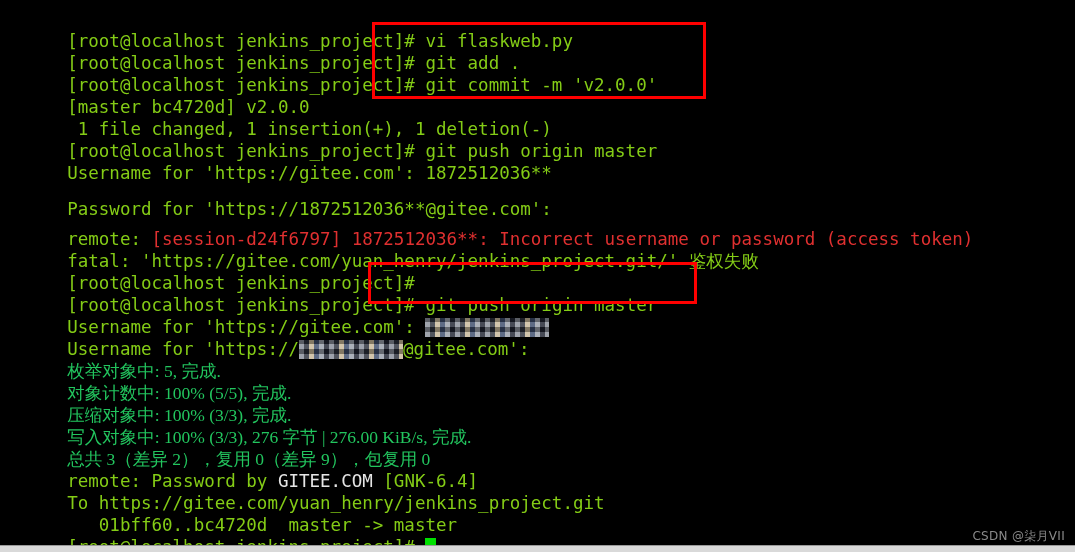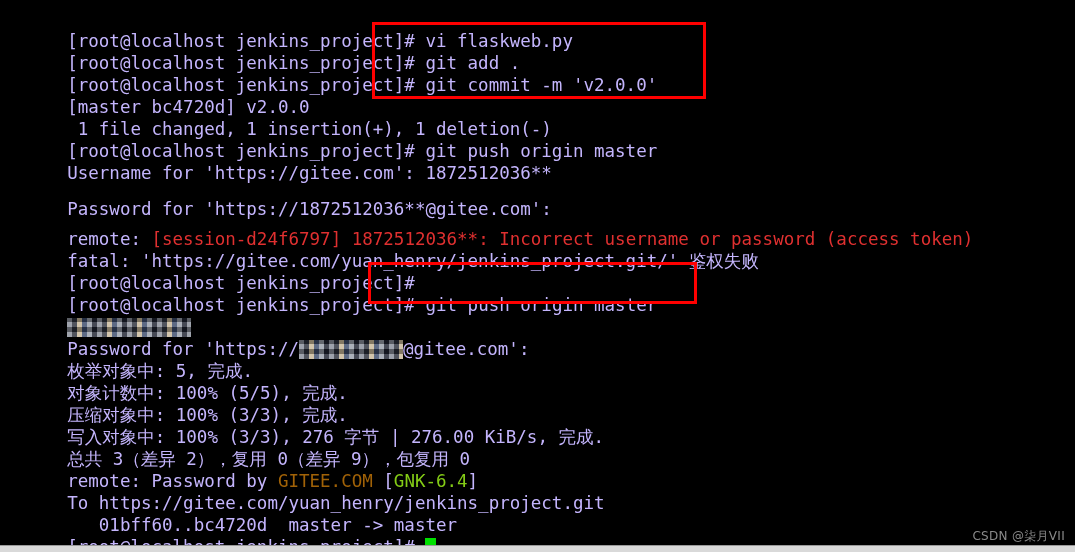--- a/index.html
+++ b/index.html
@@ -26,25 +26,25 @@
     padding: 0;
   }
   .line {
     position: absolute;
     left: 4px;
     white-space: pre;
     color: #e8e8e8;
     height: 22px;
     line-height: 22px;
   }
-  .c-white  { color: #c4b5fd; }
+  .c-white  { color: #84cc16; }
   .c-red    { color: #e03030; }
-  .c-yellow { color: #a16207; }
+  .c-yellow { color: #e5e5e5; }
   .c-magenta{ color: #84cc16; }
-  .c-dim    { color: #c4b5fd; }
+  .c-dim    { color: #22c55e; font-family: Liberation Serif, serif; }
 
   .cursor {
     display: inline-block;
     width: 11px;
     height: 18px;
     background: #00e000;
     vertical-align: -3px;
   }
 
   .hlbox {
@@ -148,25 +148,25 @@
 
     <div class="line" style="top:250px;">
       <span class="c-white">[root@localhost jenkins_project]# </span>
     </div>
 
     <div class="line" style="top:272px;">
       <span class="c-white">[root@localhost jenkins_project]# </span><span class="c-white">git push origin master</span>
     </div>
 
     <div class="line" style="top:294px;">
-      <span class="mosaic" id="mosaic-user-1"></span>
+      <span class="c-white">Username for 'https://gitee.com': </span><span class="mosaic" id="mosaic-user-1"></span>
     </div>
 
     <div class="line" style="top:316px;">
-      <span class="c-white">Password for 'https://</span><span class="mosaic" id="mosaic-user-2"></span><span class="c-white">@gitee.com': </span>
+      <span class="c-white">Username for 'https://</span><span class="mosaic" id="mosaic-user-2"></span><span class="c-white">@gitee.com': </span>
     </div>
 
     <div class="line" style="top:338px;">
       <span class="c-dim">枚举对象中: 5, 完成.</span>
     </div>
 
     <div class="line" style="top:360px;">
       <span class="c-dim">对象计数中: 100% (5/5), 完成.</span>
     </div>
 

